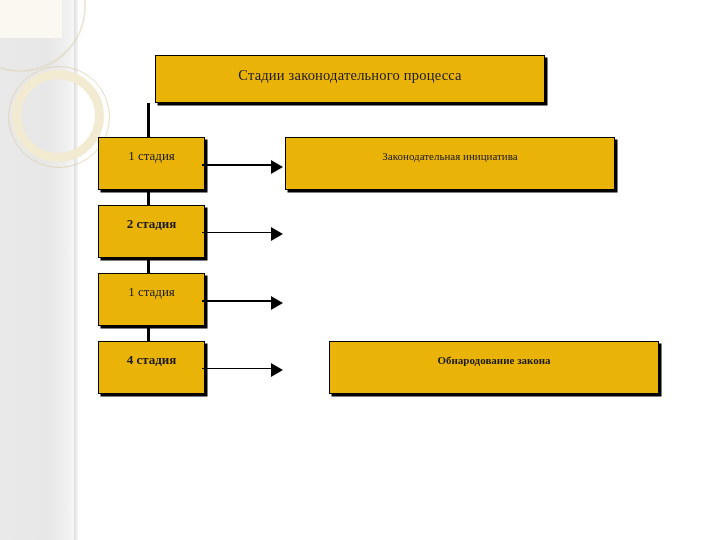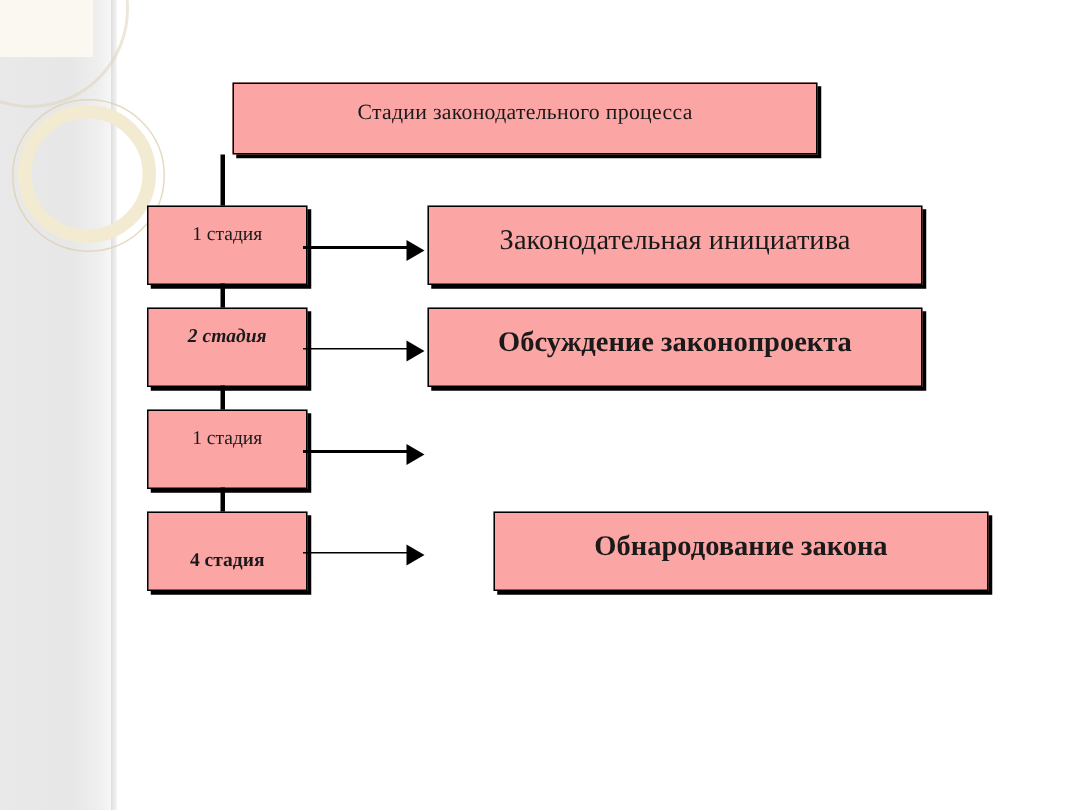--- a/index.html
+++ b/index.html
@@ -82,21 +82,21 @@
   #diagram {
     position: absolute;
     left: 0;
     top: 0;
     width: 720px;
     height: 540px;
   }
   .box {
     position: absolute;
     box-sizing: border-box;
-    background: #fca5a5;
+    background: #eab308;
     border: 1px solid #000000;
     box-shadow: 2.5px 2.5px 0 0 #000000;
     display: flex;
     align-items: flex-start;
     justify-content: center;
     color: #1a1a1a;
   }
   .box .label {
     display: block;
     text-align: center;
@@ -121,34 +121,34 @@
   .stage-box {
     left: 98px;
     width: 107px;
     height: 53px;
   }
   .stage-box .label {
     font-size: 13px;
     padding-top: 11px;
   }
   #box-stage-1 { top: 137px; }
-  #box-stage-2 { top: 205px; font-style: italic; }
+  #box-stage-2 { top: 205px; }
   #box-stage-3 { top: 273px; }
-  #box-stage-4 { top: 341px; align-items: center; }
+  #box-stage-4 { top: 341px; }
 
   .stage-box.bold .label { font-weight: bold; }
 
   
   .desc-box {
     left: 285px;
     width: 330px;
     height: 53px;
   }
   .desc-box .label {
-    font-size: 19px;
+    font-size: 11px;
     padding-top: 12px;
   }
   #box-desc-1 { top: 137px; }
   #box-desc-2 { top: 205px; }
   #box-desc-3 { top: 273px; }
   #box-desc-4 { top: 341px; margin-left: 44px; }
 
   .desc-box.bold .label { font-weight: bold; }
 
   
@@ -228,21 +228,18 @@
     </div>
 
     <div class="arrow" id="arrow-1"></div>
     <div class="arrow thin" id="arrow-2"></div>
     <div class="arrow" id="arrow-3"></div>
     <div class="arrow thin" id="arrow-4"></div>
 
     <div class="box desc-box" id="box-desc-1">
       <span class="label">Законодательная инициатива</span>
     </div>
-    <div class="box desc-box bold" id="box-desc-2">
-      <span class="label">Обсуждение законопроекта</span>
-    </div>
     <div class="box desc-box bold" id="box-desc-4">
       <span class="label">Обнародование закона</span>
     </div>
 
   </div>
 </div>
 
 </body></html>

